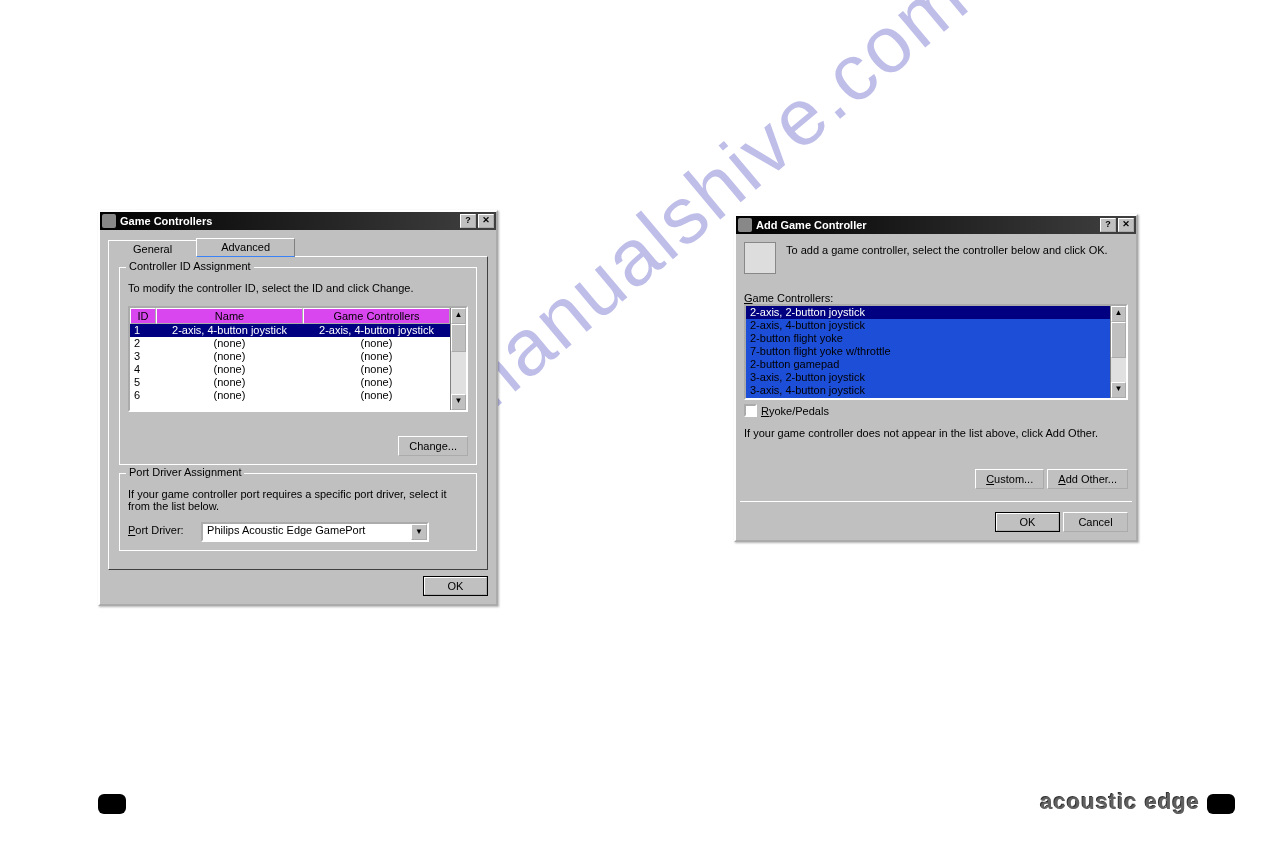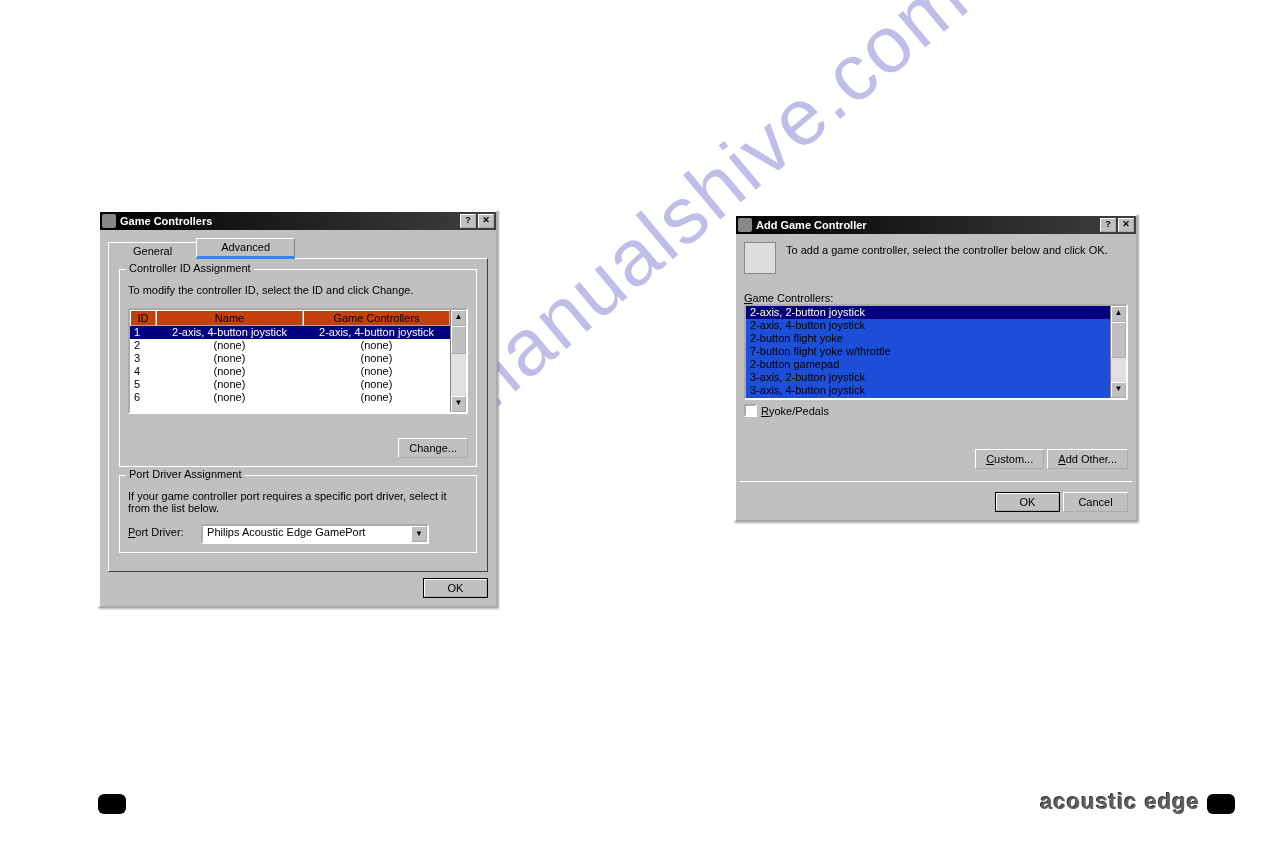--- a/index.html
+++ b/index.html
@@ -5,27 +5,27 @@
 * { box-sizing: border-box; font-family: "MS Sans Serif", Tahoma, Arial, sans-serif; }
 body { margin: 0; background: #fff; width: 1275px; height: 849px; position: relative; font-size: 11px; }
 .dialog { position: absolute; background: #c0c0c0; border: 2px outset #fff; box-shadow: 1px 1px 2px rgba(0,0,0,0.3); }
 .titlebar { background: #000080; background: linear-gradient(to right, #000, #404040); color: #fff; height: 18px; display: flex; align-items: center; padding: 0 2px; }
 .titlebar .ticon { width: 14px; height: 14px; margin-right: 4px; background: #888; border-radius: 2px; display:inline-block;}
 .titlebar .ttext { flex: 1; font-weight: bold; font-size: 11px; }
 .titlebar .tbtn { width: 16px; height: 14px; background: #c0c0c0; border: 1px outset #fff; margin-left: 2px; font-size: 9px; line-height: 10px; text-align: center; font-family: Arial; font-weight: bold; color:#000;}
 .body { padding: 8px; }
 .tabs { display: flex; align-items: flex-end; margin-bottom: -1px; position: relative; z-index:2;}
 .tab { padding: 2px 24px; border: 1px solid #808080; border-bottom: none; background:#c0c0c0; border-top-color:#fff; border-left-color:#fff; margin-right:-1px; position:relative;}
-.tab.active { background:#c0c0c0; padding-bottom:3px; border-bottom: 3px solid #3b82f6; z-index:3;}
+.tab.active { background:#c0c0c0; padding-bottom:3px; border-bottom: 1px solid #3b82f6; z-index:3;}
 .tab-panel { border: 1px solid #fff; border-right-color:#404040; border-bottom-color:#404040; padding: 10px; background:#c0c0c0;}
 .fieldset { border: 1px inset #fff; border-style: groove; padding: 8px; margin-bottom: 8px; position: relative; }
 .legend { position:absolute; top:-8px; left:6px; background:#c0c0c0; padding:0 3px;}
 .listview { background:#fff; border: 2px inset #fff; height: 106px; position:relative; display:flex;}
 .lv-main { flex:1; overflow:hidden;}
-.lv-head { display:flex; background:#c2410c;}
+.lv-head { display:flex; background:#d946ef;}
 .lv-head .col { border:1px outset #fff; padding:1px 4px; text-align:center; font-size:11px;}
 .lv-row { display:flex; font-size:11px; line-height:13px;}
 .lv-row .cell { padding:0 4px; overflow:hidden; white-space:nowrap;}
 .lv-row.sel { background:#000080; color:#fff;}
 .scroll { width:16px; background:#c0c0c0; border-left:1px solid #808080; display:flex; flex-direction:column;}
 .sbtn { height:16px; border:1px outset #fff; text-align:center; font-size:8px; line-height:12px;}
 .strack { flex:1; background: repeating-conic-gradient(#c0c0c0 0% 25%, #fff 0% 50%) 50% / 2px 2px;}
 .sthumb { height:40%; background:#c0c0c0; border:1px outset #fff;}
 .area-right { text-align:right; margin-top:24px;}
 .btn { background:#c0c0c0; border:1px outset #fff; padding:3px 10px; min-width:65px; font-size:11px;}
@@ -162,20 +162,21 @@
         <div class="strack">
             <div class="sthumb" style="height:60%;"></div>
           </div>
         <div class="sbtn">▼</div>
       </div>
     </div>
     <label class="checkbox">
       <span class="box"></span>
       <span><span class="u">R</span><span>yoke/Pedals</span></span>
     </label>
+    <div style="margin-top:8px;">If your game controller does not appear in the list above, click Add Other.</div>
     <div class="area-right" style="margin-top:30px;">
       <button class="btn"><span class="u">C</span><span>ustom...</span></button>
       <button class="btn"><span class="u">A</span><span>dd Other...</span></button>
     </div>
     <div style="height:1px;background:#808080;margin:12px -4px 2px;border-bottom:1px solid #fff;"></div>
     <div class="area-right" style="margin-top:10px;">
       <button class="btn def">OK</button>
       <button class="btn">Cancel</button>
     </div>
   </div>

